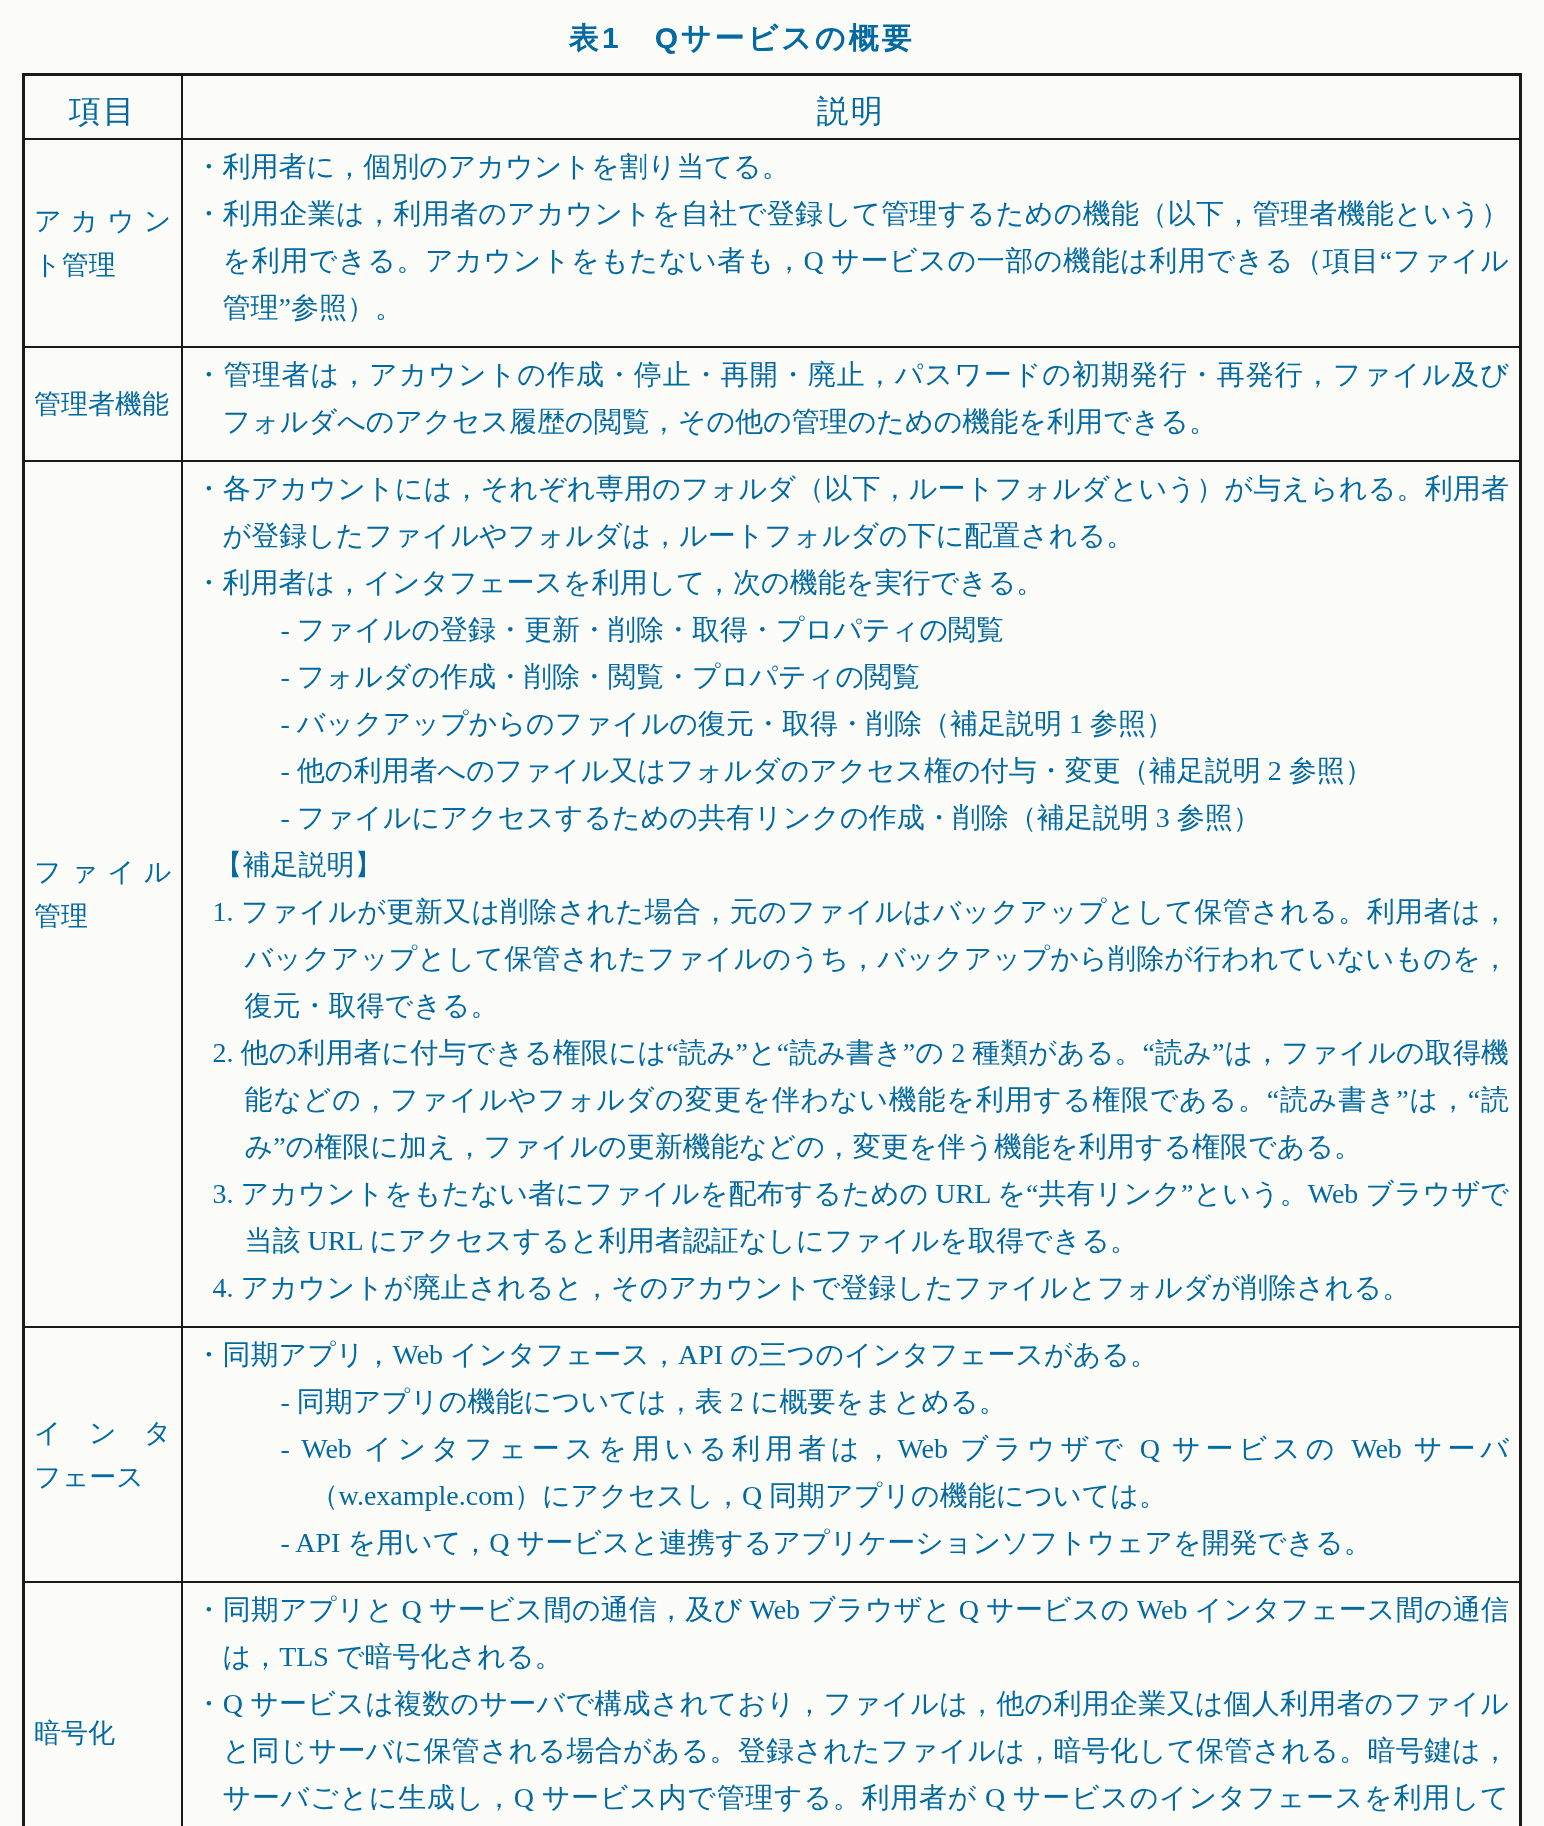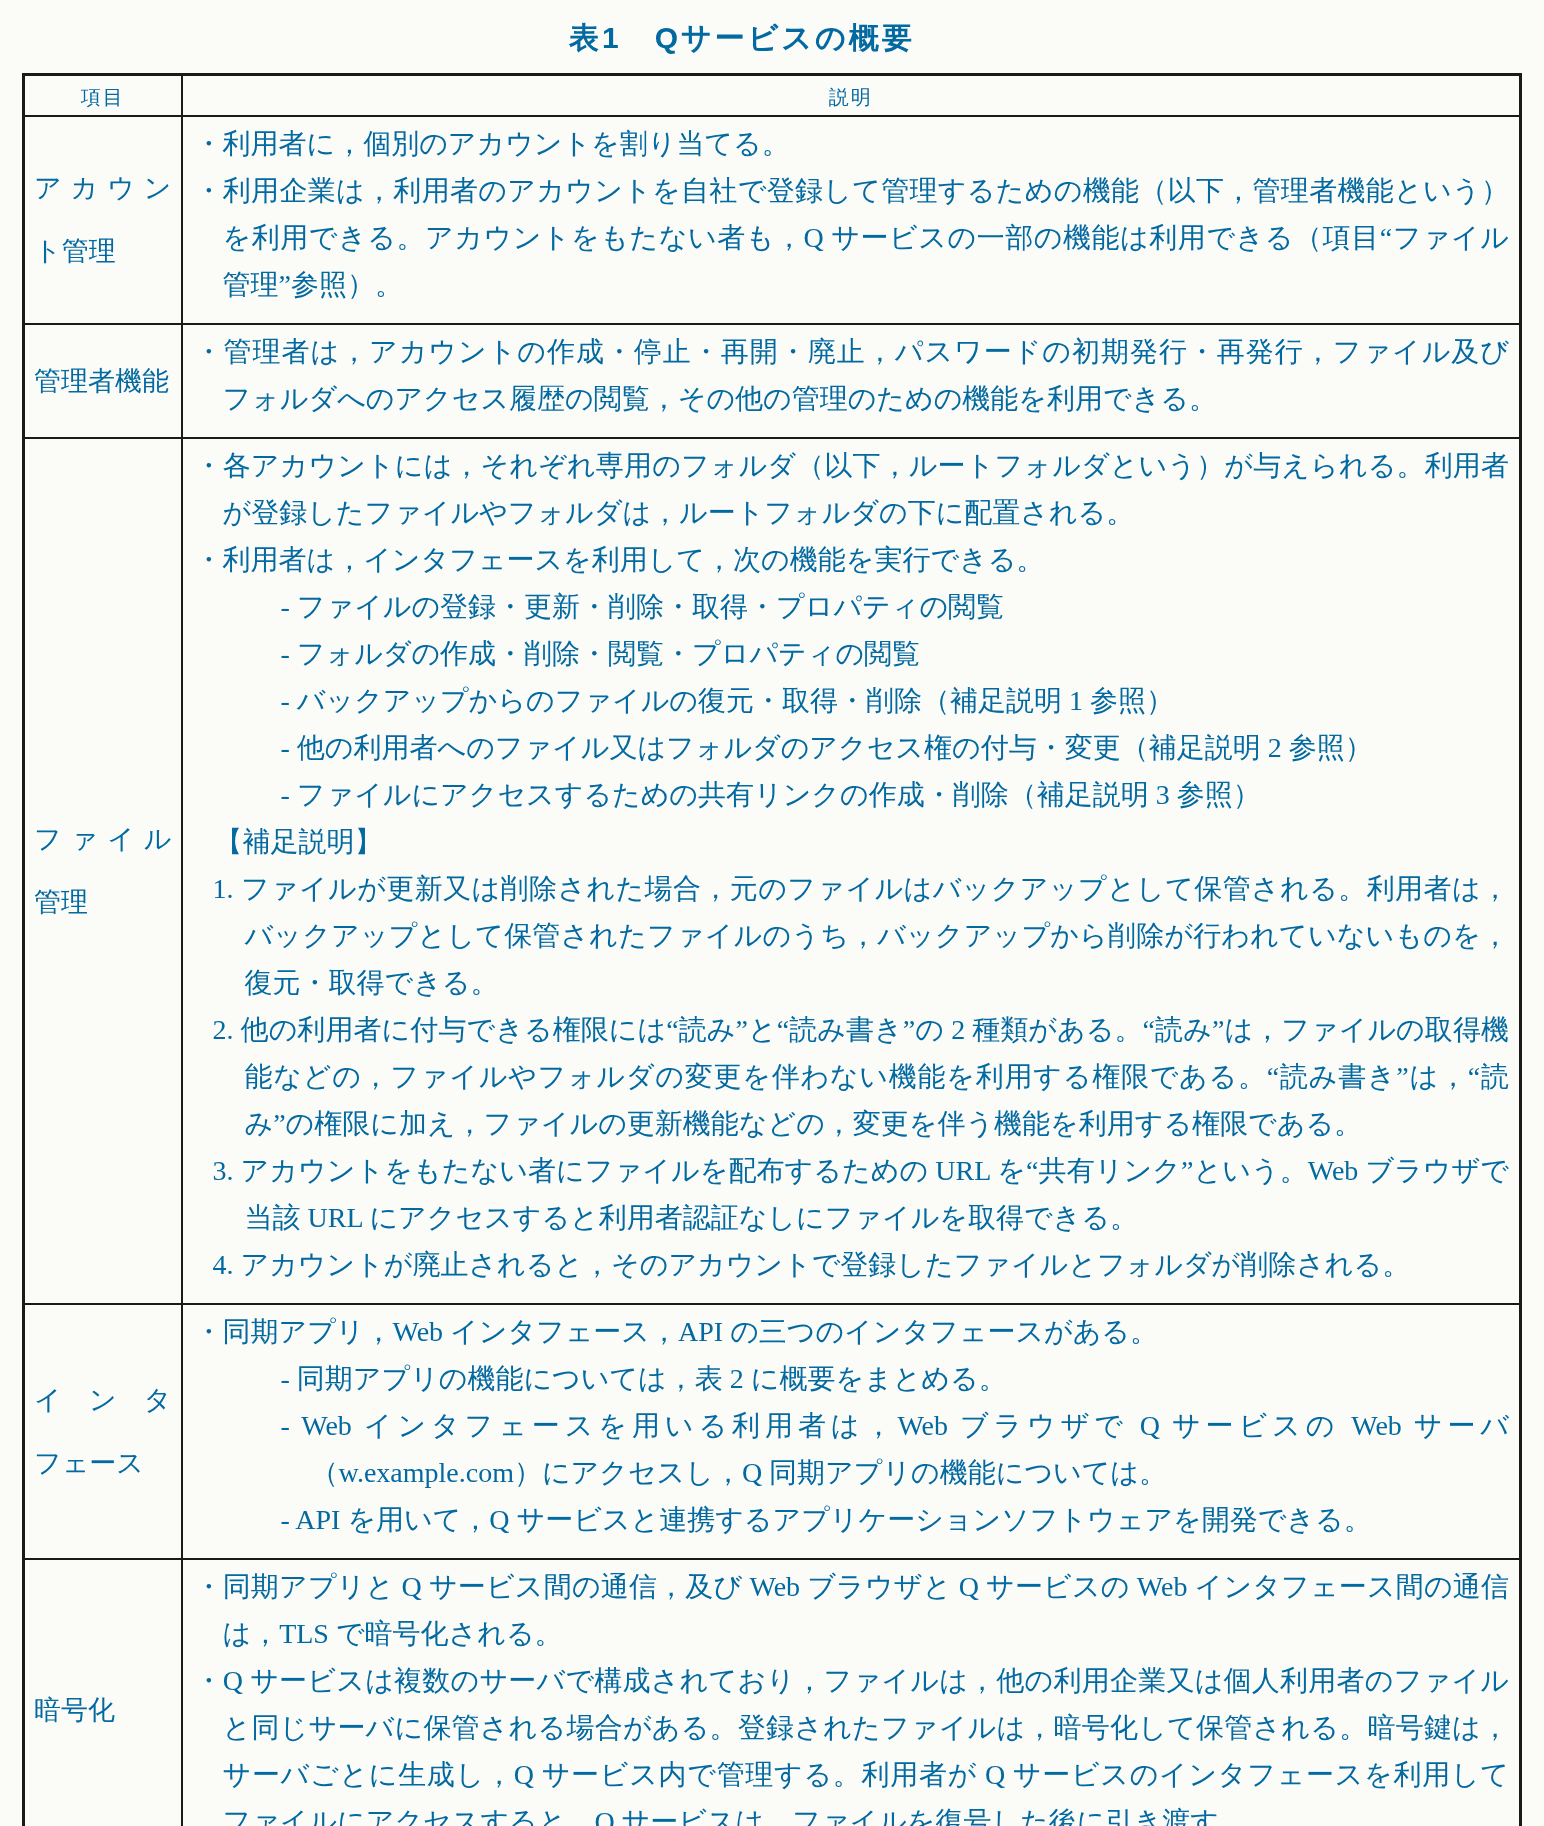--- a/index.html
+++ b/index.html
@@ -27,31 +27,31 @@
     table-layout:fixed;
     border-collapse:collapse;
     border:3px solid #1c1a19;
   }
   table.overview th,
   table.overview td {
     border:2px solid #1c1a19;
   }
   thead th {
     font-weight:400;
-    font-size:20px;
+    font-size:32px;
     letter-spacing:2px;
-    padding:8px 0 4px 0;
+    padding:14px 0 4px 0;
     text-align:center;
     border-bottom:3px solid #1c1a19;
   }
   col.c-item { width:158px; }
   td.item-cell {
     vertical-align:middle;
     font-size:27px;
-    line-height:63px;
+    line-height:44px;
     padding:4px 9px;
     text-align:justify;
     line-break:strict;
   }
   td.desc-cell {
     vertical-align:top;
     font-size:28px;
     line-height:47px;
     padding:3px 10px 15px 12px;
     text-align:justify;

